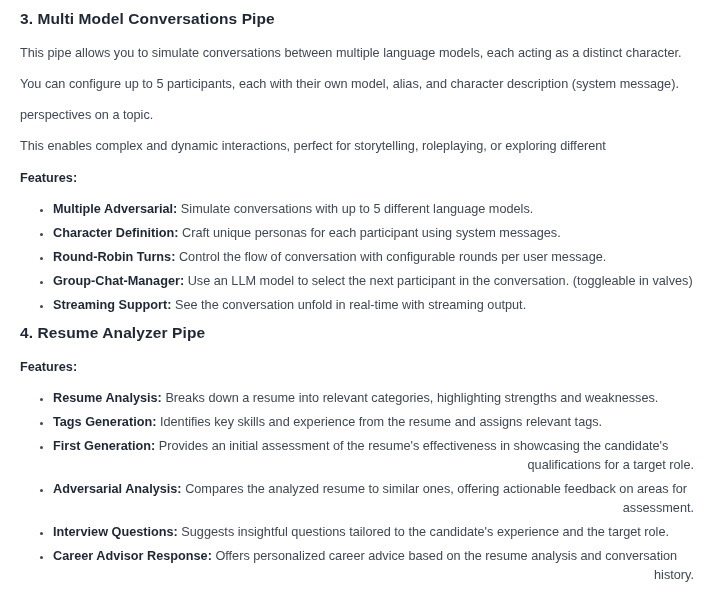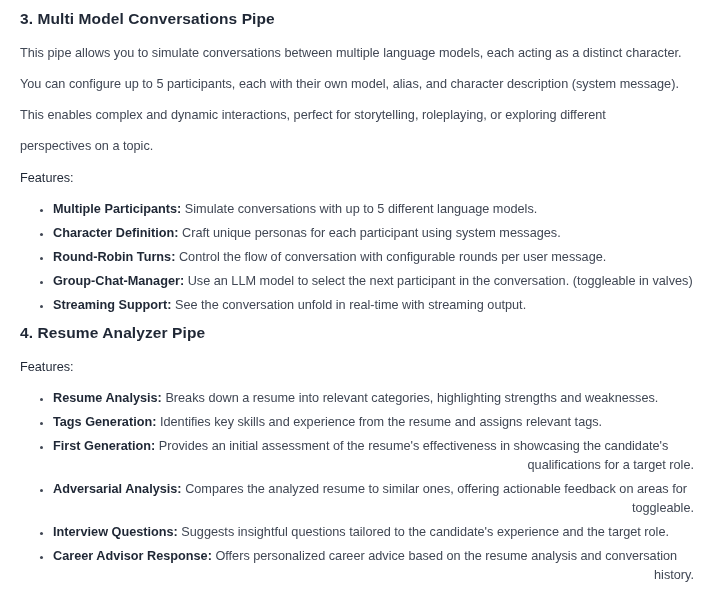--- a/index.html
+++ b/index.html
@@ -36,21 +36,21 @@
     font-size: 12.7px;
     line-height: 19px;
     color: var(--body-text);
     white-space: nowrap;
     margin-top: 12px;
   }
   .features-label {
     margin: 0 0 12px 0;
     font-size: 12.7px;
     line-height: 19px;
-    font-weight: 400;
+    font-weight: 700;
     color: var(--heading-text);
   }
   ul.features {
     margin: 0 0 8px 0;
     padding: 0 0 0 33px;
     list-style: disc;
   }
   ul.features li {
     font-size: 12.7px;
     line-height: 19px;
@@ -74,44 +74,44 @@
 <body>
 
 <div class="page">
 
   <section>
     <h2 class="section-title">3. Multi Model Conversations Pipe</h2>
 
     <div class="para">
       <div class="line">This pipe allows you to simulate conversations between multiple language models, each acting as a distinct character.</div>
       <div class="line">You can configure up to 5 participants, each with their own model, alias, and character description (system message).</div>
+      <div class="line">perspectives on a topic.</div>
       <div class="line">This enables complex and dynamic interactions, perfect for storytelling, roleplaying, or exploring different</div>
-      <div class="line">perspectives on a topic.</div>
     </div>
 
     <p class="features-label">Features:</p>
 
     <ul class="features">
-      <li><strong>Multiple Participants:</strong> <span>Simulate conversations with up to 5 different language models.</span></li>
+      <li><strong>Multiple Adversarial:</strong> <span>Simulate conversations with up to 5 different language models.</span></li>
       <li><strong>Character Definition:</strong> <span>Craft unique personas for each participant using system messages.</span></li>
       <li><strong>Round-Robin Turns:</strong> <span>Control the flow of conversation with configurable rounds per user message.</span></li>
       <li><strong>Group-Chat-Manager:</strong> <span>Use an LLM model to select the next participant in the conversation. (toggleable in valves)</span></li>
       <li><strong>Streaming Support:</strong> <span>See the conversation unfold in real-time with streaming output.</span></li>
     </ul>
   </section>
 
   <section>
     <h2 class="section-title">4. Resume Analyzer Pipe</h2>
 
 
     <p class="features-label">Features:</p>
 
     <ul class="features">
       <li><strong>Resume Analysis:</strong> <span>Breaks down a resume into relevant categories, highlighting strengths and weaknesses.</span></li>
       <li><strong>Tags Generation:</strong> <span>Identifies key skills and experience from the resume and assigns relevant tags.</span></li>
       <li><strong>First Generation:</strong> <span>Provides an initial assessment of the resume's effectiveness in showcasing the candidate's</span><span class="cont">qualifications for a target role.</span></li>
-      <li><strong>Adversarial Analysis:</strong> <span>Compares the analyzed resume to similar ones, offering actionable feedback on areas for</span><span class="cont">toggleable.</span></li>
+      <li><strong>Adversarial Analysis:</strong> <span>Compares the analyzed resume to similar ones, offering actionable feedback on areas for</span><span class="cont">assessment.</span></li>
       <li><strong>Interview Questions:</strong> <span>Suggests insightful questions tailored to the candidate's experience and the target role.</span></li>
       <li><strong>Career Advisor Response:</strong> <span>Offers personalized career advice based on the resume analysis and conversation</span><span class="cont">history.</span></li>
     </ul>
   </section>
 
 </div>
 
 </body></html>

